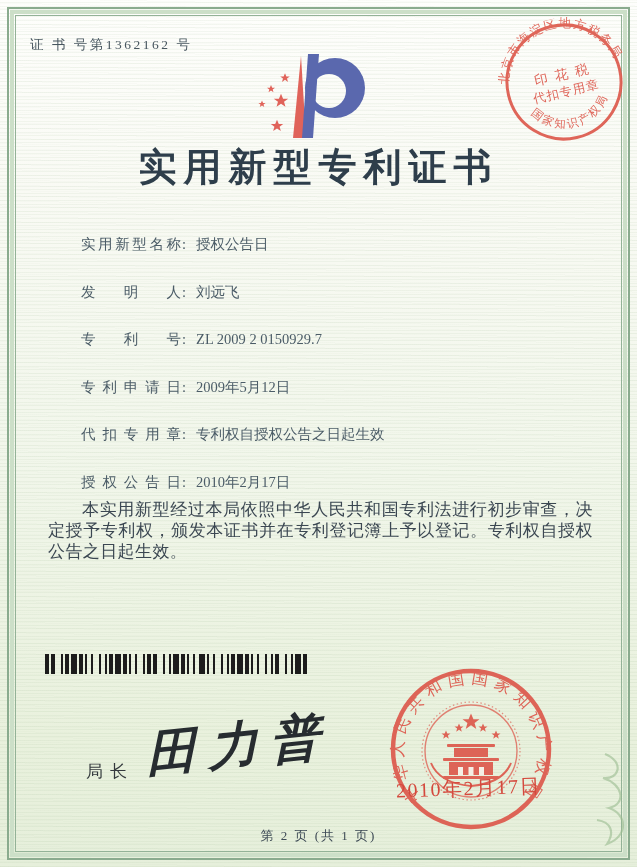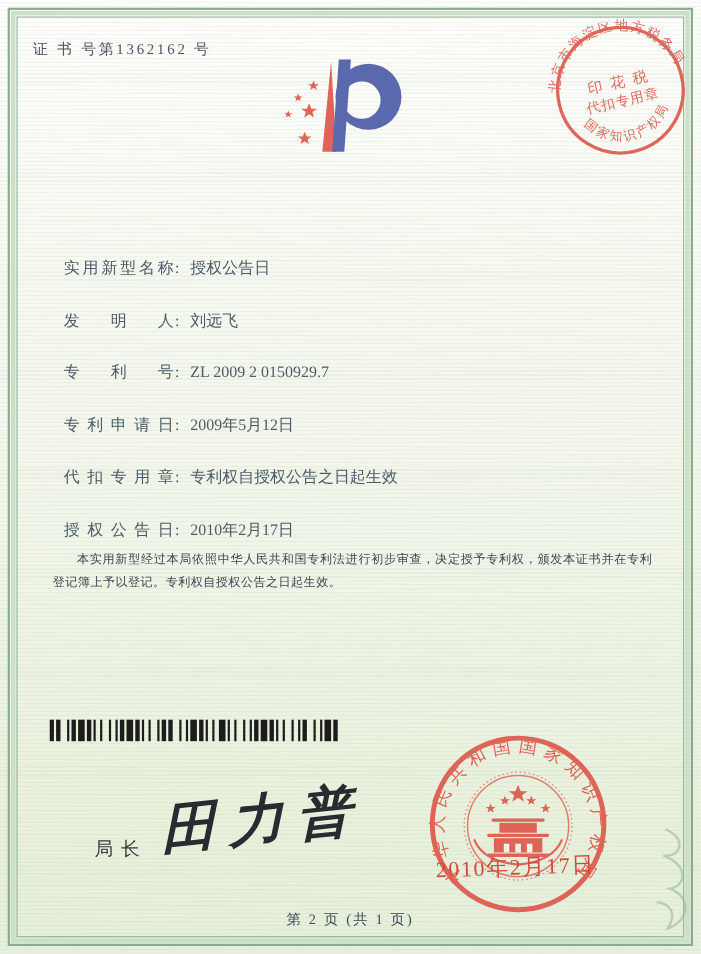--- a/index.html
+++ b/index.html
@@ -23,25 +23,25 @@
 
   .logo { position:absolute; left:250px; top:48px; }
 
   .title { position:absolute; left:0; right:0; top:142px; text-align:center;
     font-size:38px; font-weight:bold; letter-spacing:7px; color:#2e3e4b; }
 
   .tax-stamp { position:absolute; left:500px; top:18px; transform:rotate(-13deg); opacity:.92; }
 
   .fields { position:absolute; left:58px; top:230px; font-size:14.5px; color:#4b5c67; }
   .field { line-height:28px; margin-bottom:19.5px; white-space:nowrap; }
-  .f-label { display:inline-block; width:100px; text-align:justify; text-align-last:justify; }
+  .f-label { display:inline-block; width:100px; text-align:justify; text-align-last:justify;margin-left:23px; }
   .f-colon { display:inline-block; margin:0 10px 0 1px; }
 
   .paras { position:absolute; left:48px; top:499px; width:545px;
-    font-size:11px; line-height:21.2px; color:#3b4752; text-align:justify;
+    font-size:17px; line-height:21.2px; color:#3b4752; text-align:justify;
     letter-spacing:.4px; }
   .paras p { margin:0 0 5px 0; text-indent:2em; }
 
   .barcode { position:absolute; left:45px; top:654px; width:326px; height:20px;
     overflow:hidden; white-space:nowrap; font-size:0; }
 
   .director-label { position:absolute; left:86px; top:760px; font-size:17px;
     letter-spacing:7px; color:#34393d; }
   .signature { position:absolute; left:146px; top:712px; font-size:50px;
     color:#272c30; letter-spacing:12px; font-weight:600; font-style:italic;
@@ -84,20 +84,21 @@
       <use href="#star" transform="translate(31,53) scale(0.72)"></use>
       <use href="#star" transform="translate(27,78) scale(0.62)"></use>
     </g>
     <polygon points="43,90 56,90 51,8" fill="#e0635a"></polygon>
     <g mask="url(#pmask)">
       <circle cx="85" cy="40" r="30" fill="#5a68ae"></circle>
     </g>
     <polygon points="58,6 69,6 63,90 52,90" fill="#5a68ae"></polygon>
   </svg>
 
+  <div class="title">实用新型专利证书</div>
 
   <svg class="tax-stamp" width="128" height="128" viewBox="-64 -64 128 128">
     <defs>
       <path id="tsTop" d="M -52,22 A 56,56 0 1 1 52,22" fill="none"></path>
       <path id="tsBot" d="M -37,27 A 46,46 0 0 0 37,27" fill="none"></path>
     </defs>
     <g fill="#dd5a4d">
       <circle cx="0" cy="0" r="57" fill="none" stroke-width="3" stroke="#dd5a4d"></circle>
       <text font-size="12.5" letter-spacing="1.5" text-anchor="middle">
         <textPath href="#tsTop" startOffset="50%">北京市海淀区地方税务局</textPath>

